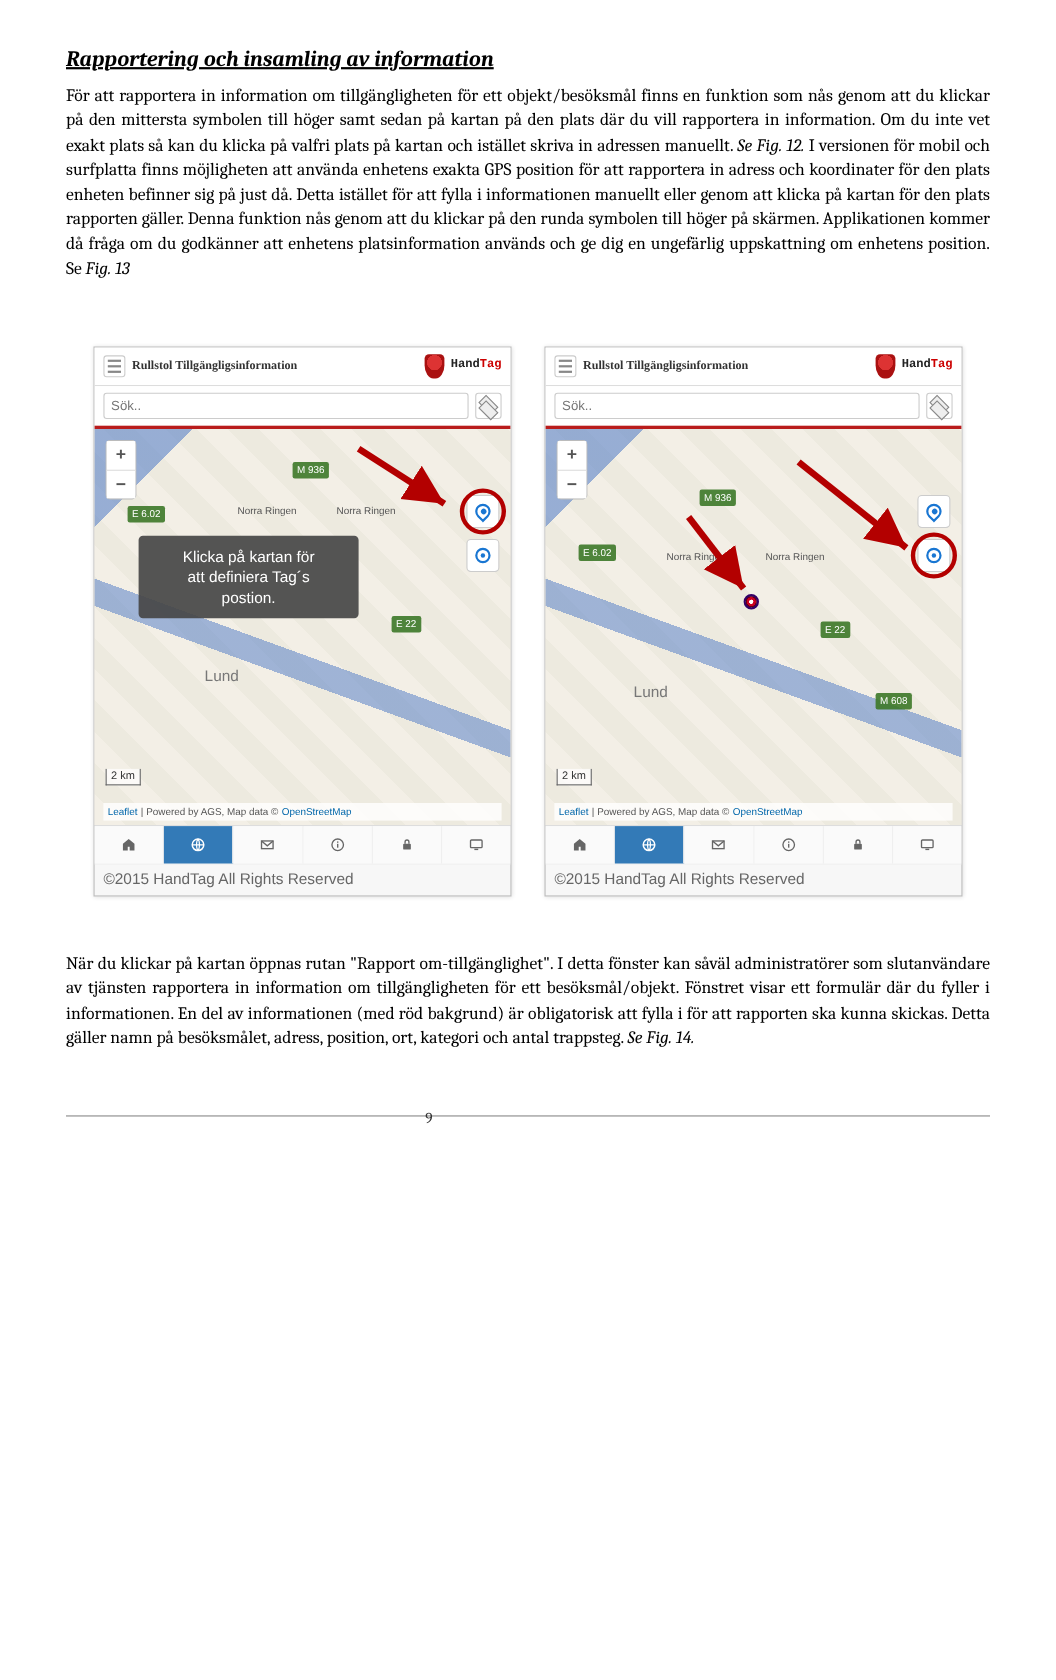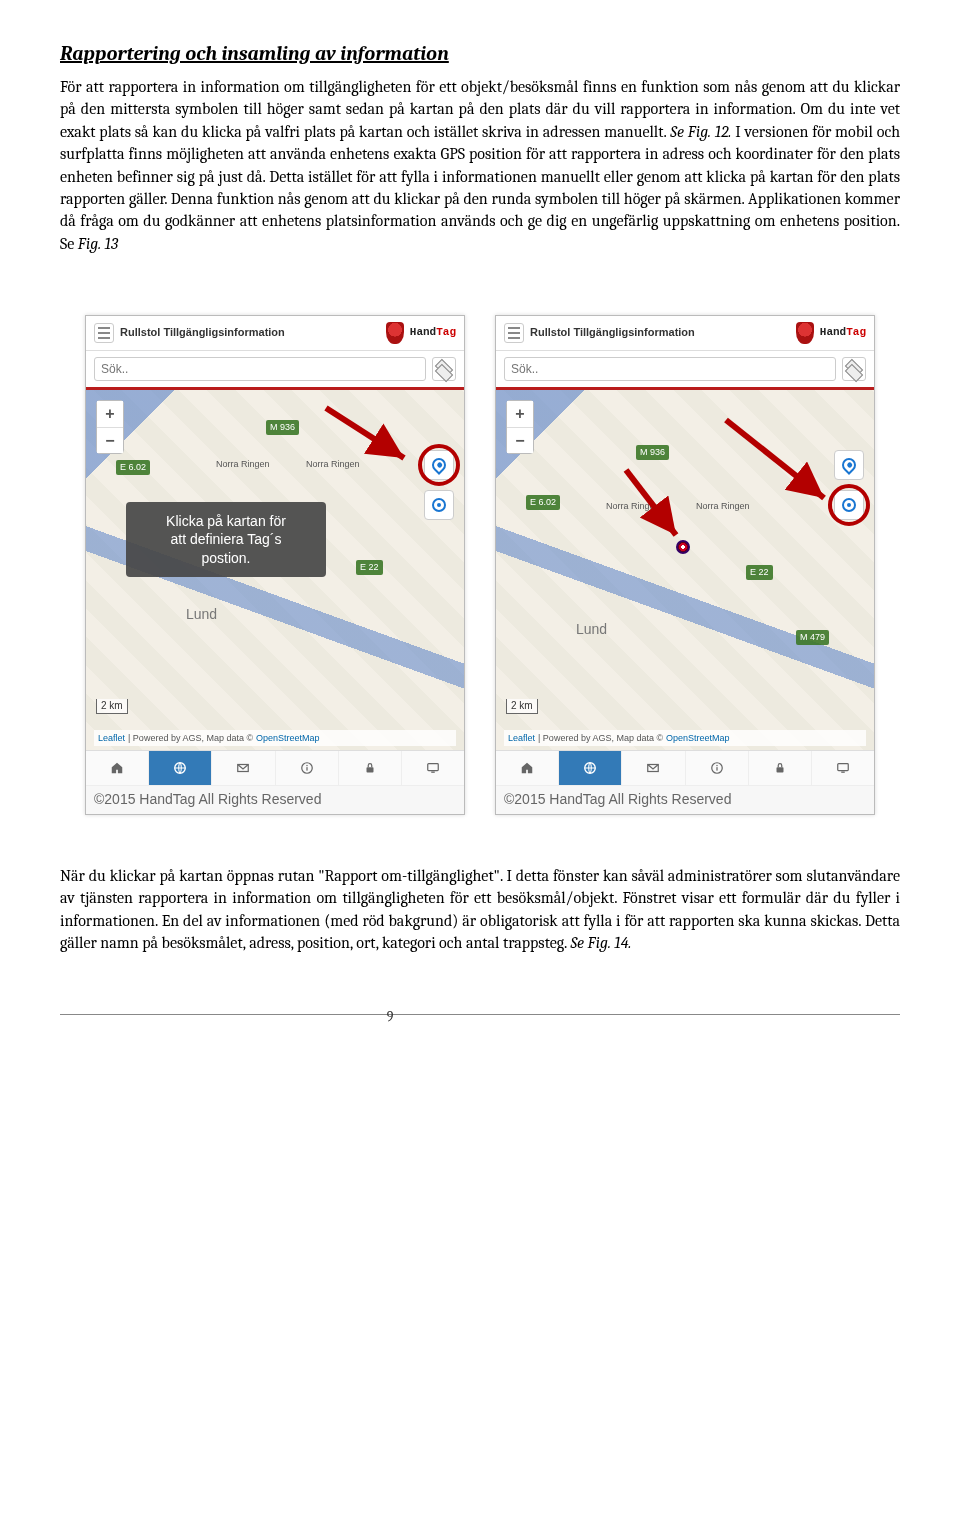--- a/index.html
+++ b/index.html
@@ -52,21 +52,21 @@
   }
   .menu-icon {
     width: 20px; height: 20px;
     display: flex; flex-direction: column;
     justify-content: center; gap: 3px;
     padding: 3px;
     border: 1px solid #ccc;
     border-radius: 3px;
   }
   .menu-icon span { height: 2px; background: #888; }
-  .top-title { flex: 1; font-weight: bold; font-size: 11px; color: #333; }
+  .top-title { flex: 1; font-weight: bold; font-size: 11px; color: #333; font-family: Liberation Serif, serif; }
   .shield {
     width: 18px; height: 22px;
     background: radial-gradient(circle at 50% 35%, #d33 0 40%, #a11 41% 100%);
     border-radius: 4px 4px 8px 8px / 4px 4px 12px 12px;
   }
   .brand { font-weight: bold; font-size: 11px; color: #222; font-family: Liberation Mono, monospace; }
   .brand .t2 { color: #c00; }
   .phone-search {
     display: flex;
     align-items: center;
@@ -284,21 +284,21 @@
           <svg width="90" height="60">
               <defs>
                 <marker id="ah1" markerWidth="8" markerHeight="8" refX="6" refY="3" orient="auto">
                   <path d="M0,0 L6,3 L0,6 Z" fill="#b30000"></path>
                 </marker>
               </defs>
               <line x1="0" y1="0" x2="78" y2="50" stroke="#b30000" stroke-width="6" marker-end="url(#ah1)"></line>
             </svg>
         </div>
 
-        <div class="tooltip" style="top:112px; left:40px">
+        <div class="tooltip" style="top:97px; left:40px">
           <div>Klicka på kartan för</div>
           <div>att definiera Tag´s</div>
           <div>postion.</div>
         </div>
 
         <div class="scale-bar">2 km</div>
         <div class="attrib">
           <a>Leaflet</a>
           <span> | Powered by AGS, Map data © </span>
           <a>OpenStreetMap</a>
@@ -359,21 +359,21 @@
         <div class="brand"><span>Hand</span><span class="t2">Tag</span></div>
       </div>
       <div class="phone-search">
         <input placeholder="Sök.." style="">
         <div class="layers-icon"></div>
       </div>
       <div class="map-area">
         <div class="road-label" style="top:55px; left:140px">M 936</div>
         <div class="road-label" style="top:105px; left:30px">E 6.02</div>
         <div class="road-label" style="top:175px; left:250px">E 22</div>
-        <div class="road-label" style="top:240px; left:300px">M 479</div>
+        <div class="road-label" style="top:240px; left:300px">M 608</div>
         <span style="position:absolute;top:110px;left:110px;font-size:9px;color:#555">Norra Ringen</span>
         <span style="position:absolute;top:110px;left:200px;font-size:9px;color:#555">Norra Ringen</span>
         <div class="city-label" style="top:230px; left:80px">Lund</div>
 
         <div class="zoom-ctl">
           <button>+</button>
           <button>−</button>
         </div>
         <div class="side-btns">
           <div class="side-btn">

